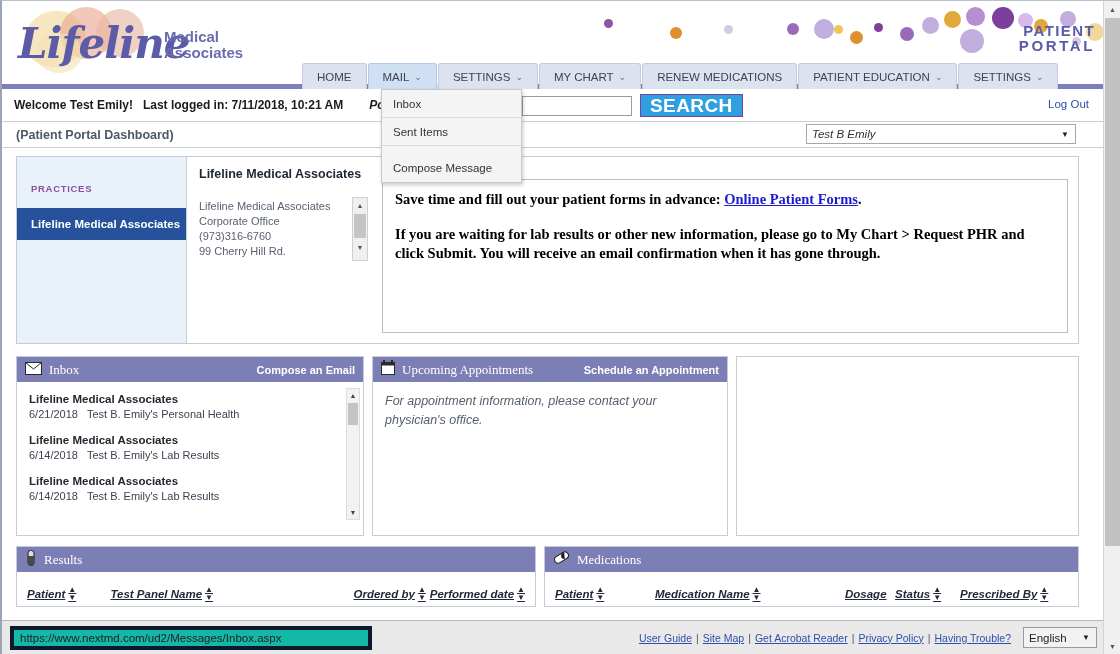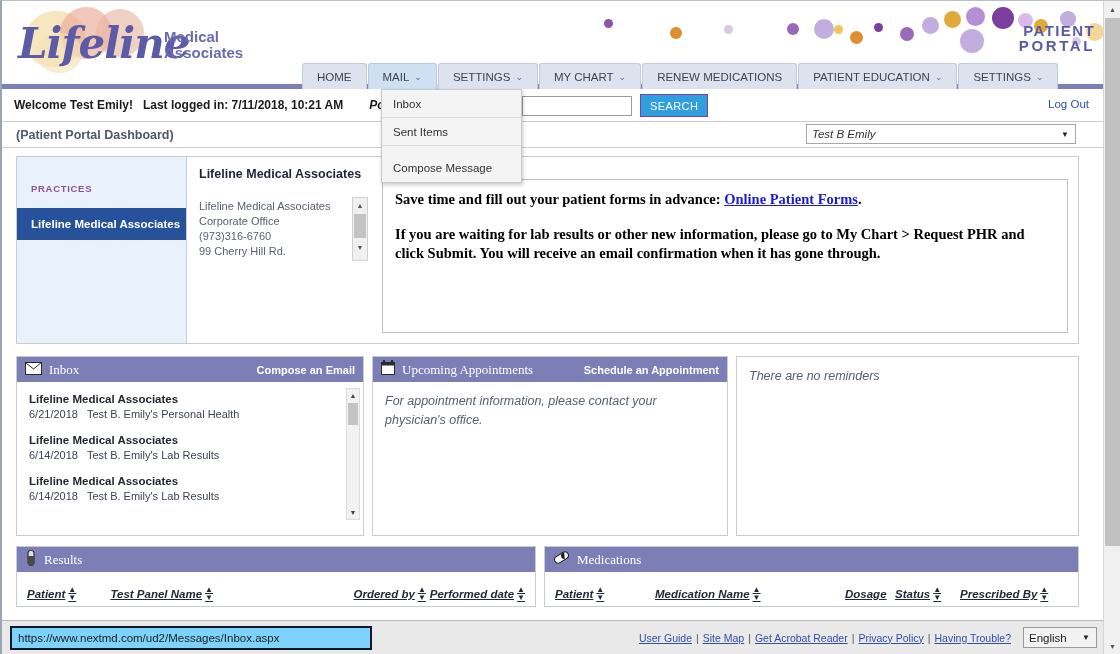--- a/index.html
+++ b/index.html
@@ -228,22 +228,22 @@
     font-family: "Liberation Sans", sans-serif;
   }
   .search-btn {
     position: absolute;
     left: 638px; top: 5px;
     height: 23px;
     padding: 0 9px;
     background: #2f9fe0;
     border: 1px solid #7b3fa0;
     color: #fff;
-    font-weight: normal;
-    font-size: 11px;
+    font-weight: bold;
+    font-size: 19px;
     letter-spacing: .4px;
     display: flex; align-items: center;
     cursor: pointer;
     font-family: "Liberation Sans", sans-serif;
   }
   .logout {
     position: absolute;
     right: 16px; top: 9px;
     font-size: 11.5px;
     color: #2f4fa8;
@@ -497,22 +497,22 @@
     height: 34px;
     background: #e9e9e9;
     border-top: 1px solid #b7b7b7;
     display: flex;
     align-items: center;
     z-index: 80;
   }
   .status-url {
     margin-left: 8px;
     width: 362px; height: 24px;
-    background: #7dd3fc;
-    border: 2px solid #0f172a;
+    background: #14b8a6;
+    border: 4px solid #0f172a;
     display: flex; align-items: center;
     padding: 0 6px;
     font-size: 11.5px;
     color: #222;
   }
   .status-links {
     margin-left: auto;
     margin-right: 8px;
     display: flex;
     align-items: center;
@@ -730,23 +730,20 @@
             </span>
             <span class="w-title">Upcoming Appointments</span>
             <span class="w-action">Schedule an Appointment</span>
           </div>
           <div class="w-body">
             <div class="empty-note">For appointment information, please contact your physician's office.</div>
           </div>
         </div>
 
         <div class="widget rem">
-          <div class="w-body">
-            <div class="empty-note">There are no reminders</div>
-          </div>
         </div>
       </div>
 
       <div class="table-row">
 
         <div class="tbl results">
           <div class="w-head">
             <span>
               <svg width="12" height="16" viewBox="0 0 12 16">
                 <rect x="3" y="0.5" width="6" height="15" rx="2.5" fill="#dedede" stroke="#1c1c1c"></rect>

